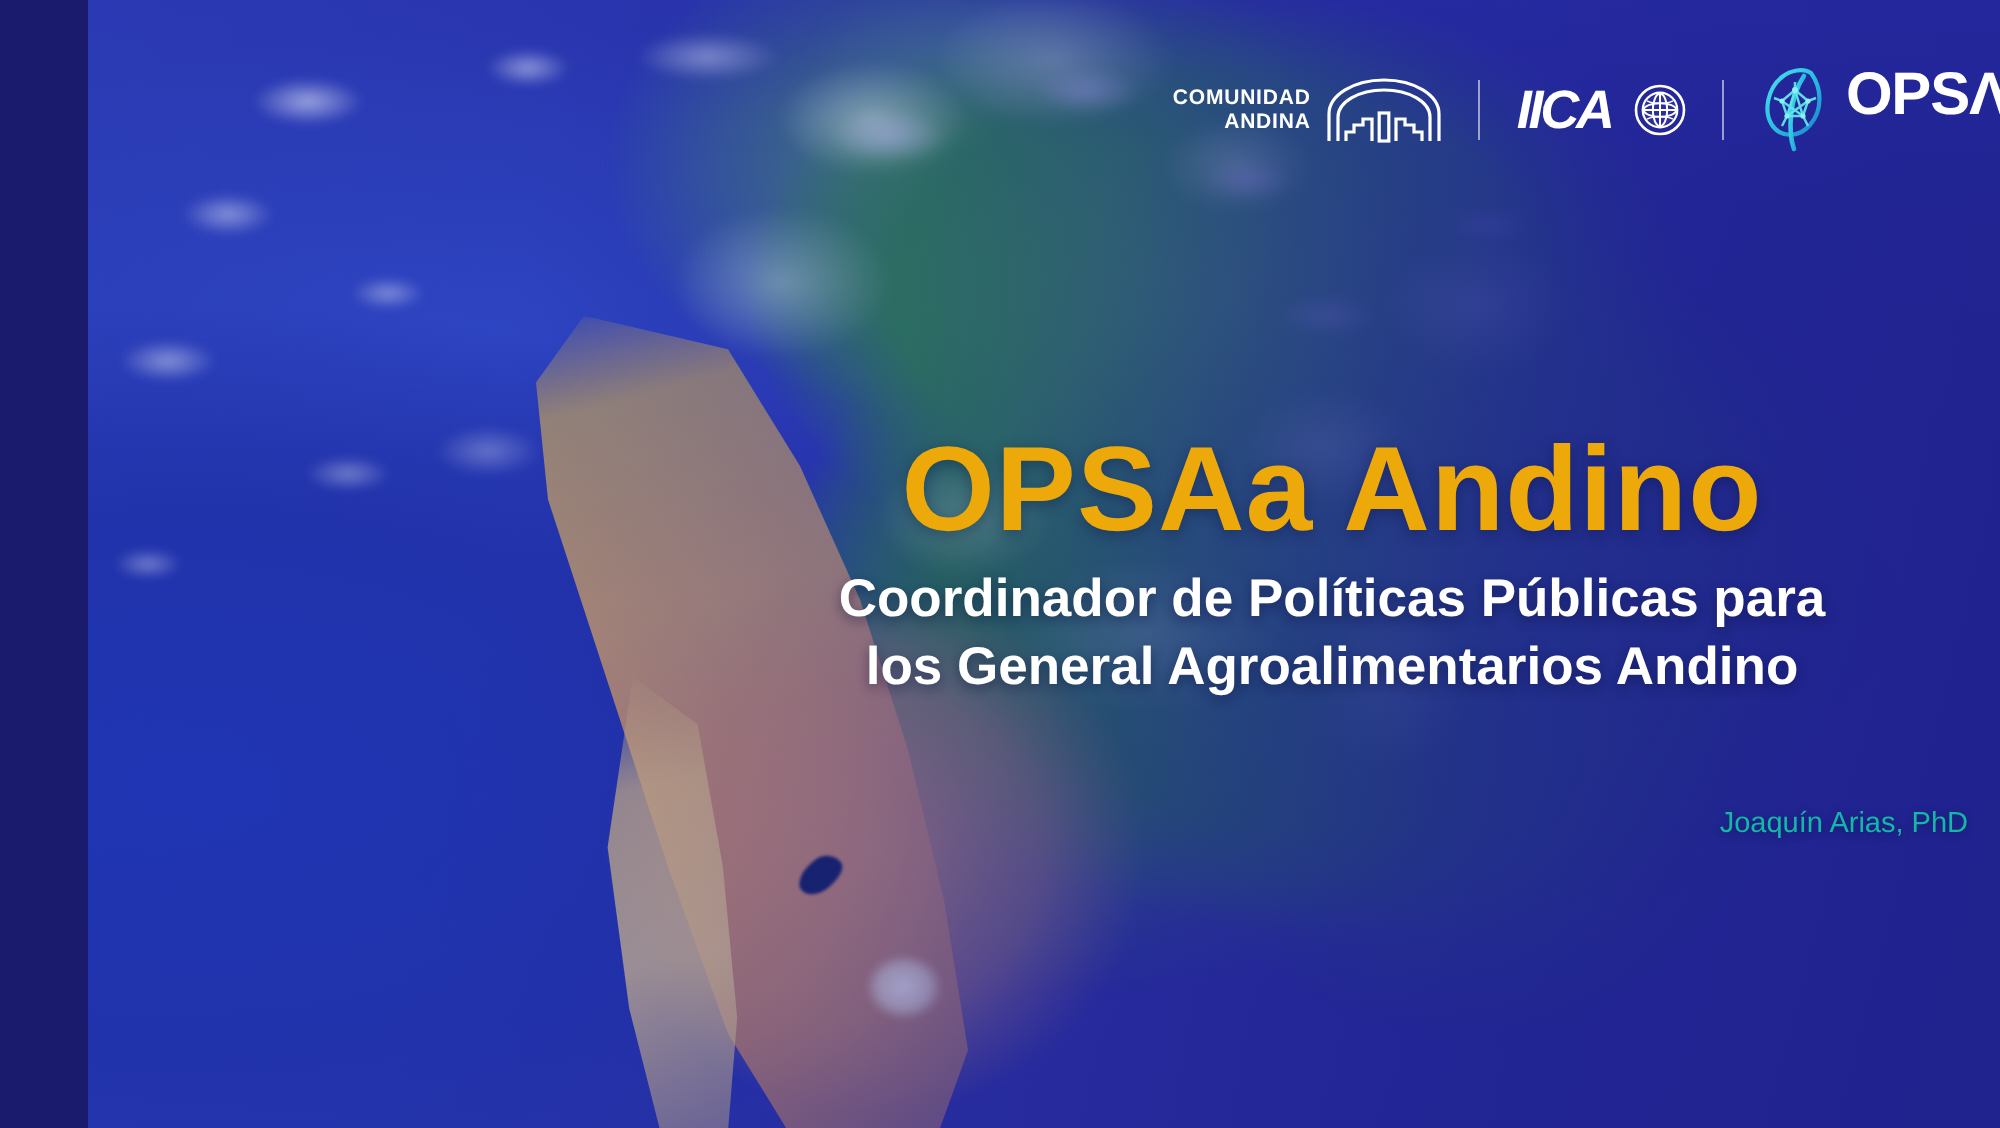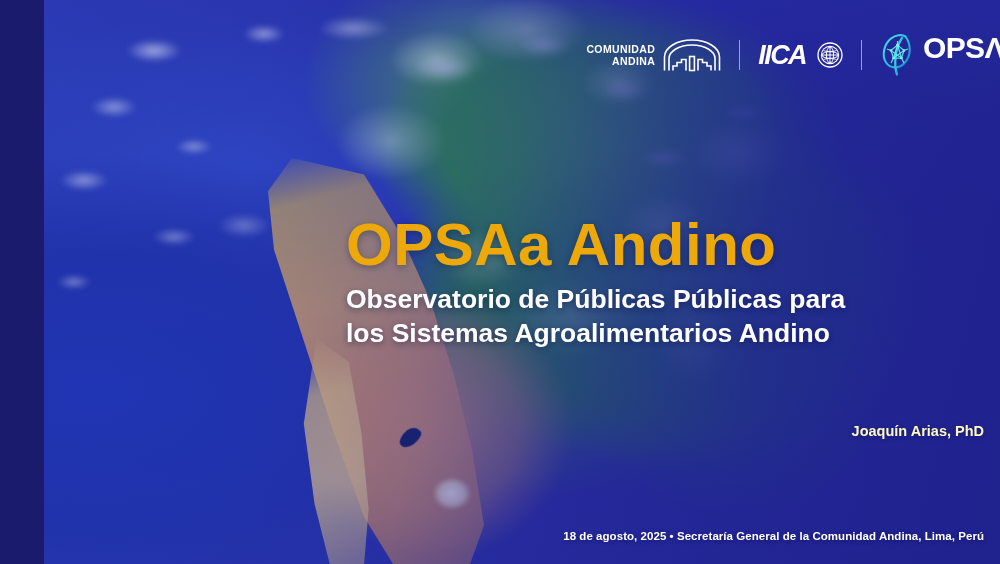--- a/index.html
+++ b/index.html
@@ -269,21 +269,21 @@
     font-weight: bold;
     letter-spacing: -.6px;
     line-height: 1;
   }
 
   
   .title-block {
     position: absolute;
     right: 58px;
     top: 214px;
-    text-align: left;
+    text-align: center;
     width: 640px;
   }
 
   .main-title {
     color: #eca909;
     font-size: 60px;
     font-weight: bold;
     letter-spacing: .5px;
     line-height: 1.02;
     margin: 0 0 8px 0;
@@ -296,25 +296,25 @@
     font-weight: bold;
     line-height: 1.28;
     margin: 0;
     text-shadow: 0 2px 6px rgba(10,14,60,.45);
   }
 
   
   .author-block {
     position: absolute;
     right: 60px;
-    top: 421px;
+    top: 402px;
     text-align: right;
-    color: #fef9c3;
+    color: #14b8a6;
     font-size: 14.5px;
-    font-weight: bold;
+    font-weight: normal;
     line-height: 1.42;
     text-shadow: 0 1px 4px rgba(10,14,60,.4);
   }
 
   
   .footer-line {
     position: absolute;
     right: 60px;
     bottom: 22px;
     color: #ffffff;
@@ -407,25 +407,24 @@
           </g>
         </svg>
         <div class="logo-opsaa-word">OPSΛa</div>
       </div>
 
     </div>
 
     <div class="title-block">
       <h1 class="main-title">OPSAa Andino</h1>
       <p class="subtitle">
-        <span>Observatorio de Públicas Públicas para</span><br>
-        <span>los Sistemas Agroalimentarios Andino</span>
+        <span>Coordinador de Políticas Públicas para</span><br>
+        <span>los General Agroalimentarios Andino</span>
       </p>
     </div>
 
     <div class="author-block">
       <div>Joaquín Arias, PhD</div>
     </div>
 
-    <div class="footer-line">18 de agosto, 2025 • Secretaría General de la Comunidad Andina, Lima, Perú</div>
 
   </div>
 </div>
 
 </body></html>

